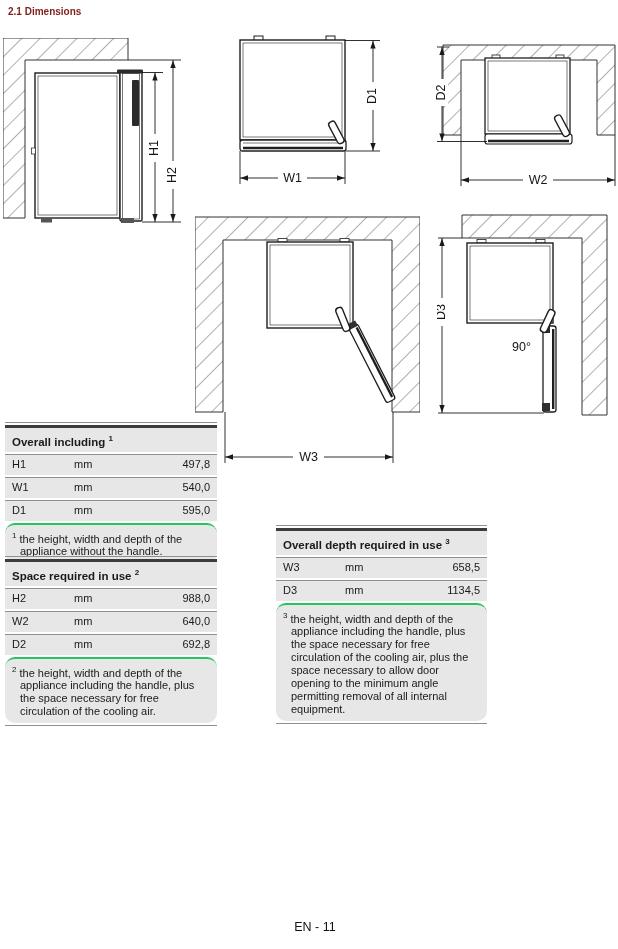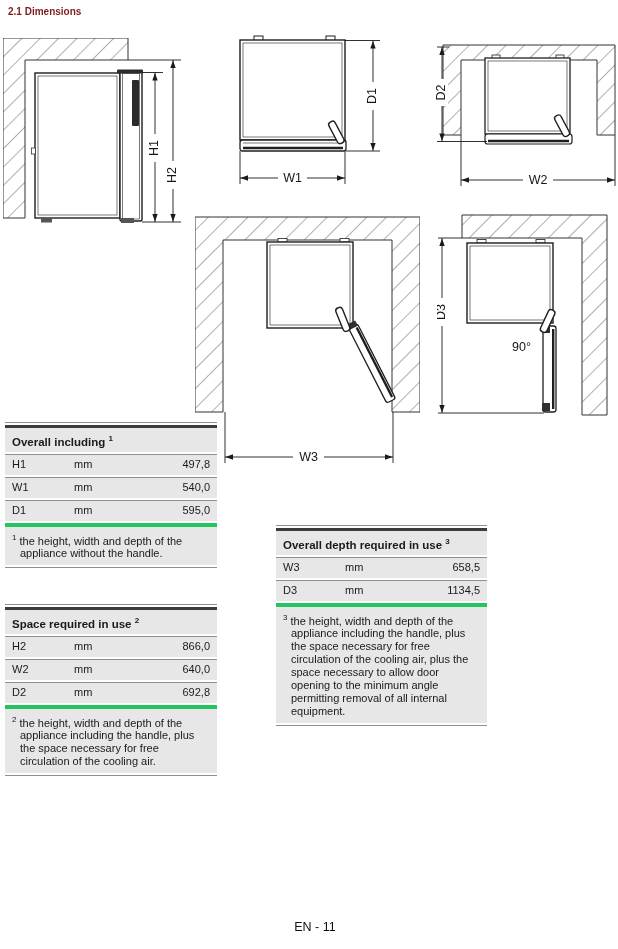--- a/index.html
+++ b/index.html
@@ -25,22 +25,22 @@
     padding:3.5px 7px;
   }
   .t-row {
     background:#e7e7e7; display:flex; padding:3.5px 7px;
     border-top:1px solid #8f8f8f; margin-top:2px;
   }
   .t-key  { width:62px; }
   .t-unit { width:74px; }
   .t-val  { flex:1; text-align:right; }
   .t-note {
-    background:#e7e7e7; border-top:4px solid #22c55e; margin-top:2px;
-    padding:4px 7px 5px 15px; text-indent:-8px;
+    background:#e7e7e7; border-top:2px solid #22c55e; margin-top:2px;
+    padding:4px 7px 5px 15px; text-indent:-8px;border-radius:10px;
   }
   .t-endline { height:1px; background:#8f8f8f; margin-top:2px; }
   sup { font-size:8px; }
   .page-footer {
     position:absolute; left:0; right:0; top:920px; text-align:center;
     font-size:12.5px; color:#111;padding-left:12px;
   }
 </style>
 </head>
 <body>
@@ -239,28 +239,28 @@
     </div>
     <div class="t-row">
       <span class="t-key">D1</span>
       <span class="t-unit">mm</span>
       <span class="t-val">595,0</span>
     </div>
     <div class="t-note"><sup>1</sup> <span>the height, width and depth of the appliance without the handle.</span></div>
     <div class="t-endline"></div>
   </div>
 
-  <div class="dim-table" style="left:5px; top:556px; width:212px;margin-top:48px;">
+  <div class="dim-table" style="left:5px; top:556px; width:212px;">
     <div class="t-thinline"></div>
     <div class="t-thickline"></div>
     <div class="t-header"><span>Space required in use</span> <sup>2</sup></div>
     <div class="t-row">
       <span class="t-key">H2</span>
       <span class="t-unit">mm</span>
-      <span class="t-val">866,0</span>
+      <span class="t-val">988,0</span>
     </div>
     <div class="t-row">
       <span class="t-key">W2</span>
       <span class="t-unit">mm</span>
       <span class="t-val">640,0</span>
     </div>
     <div class="t-row">
       <span class="t-key">D2</span>
       <span class="t-unit">mm</span>
       <span class="t-val">692,8</span>

